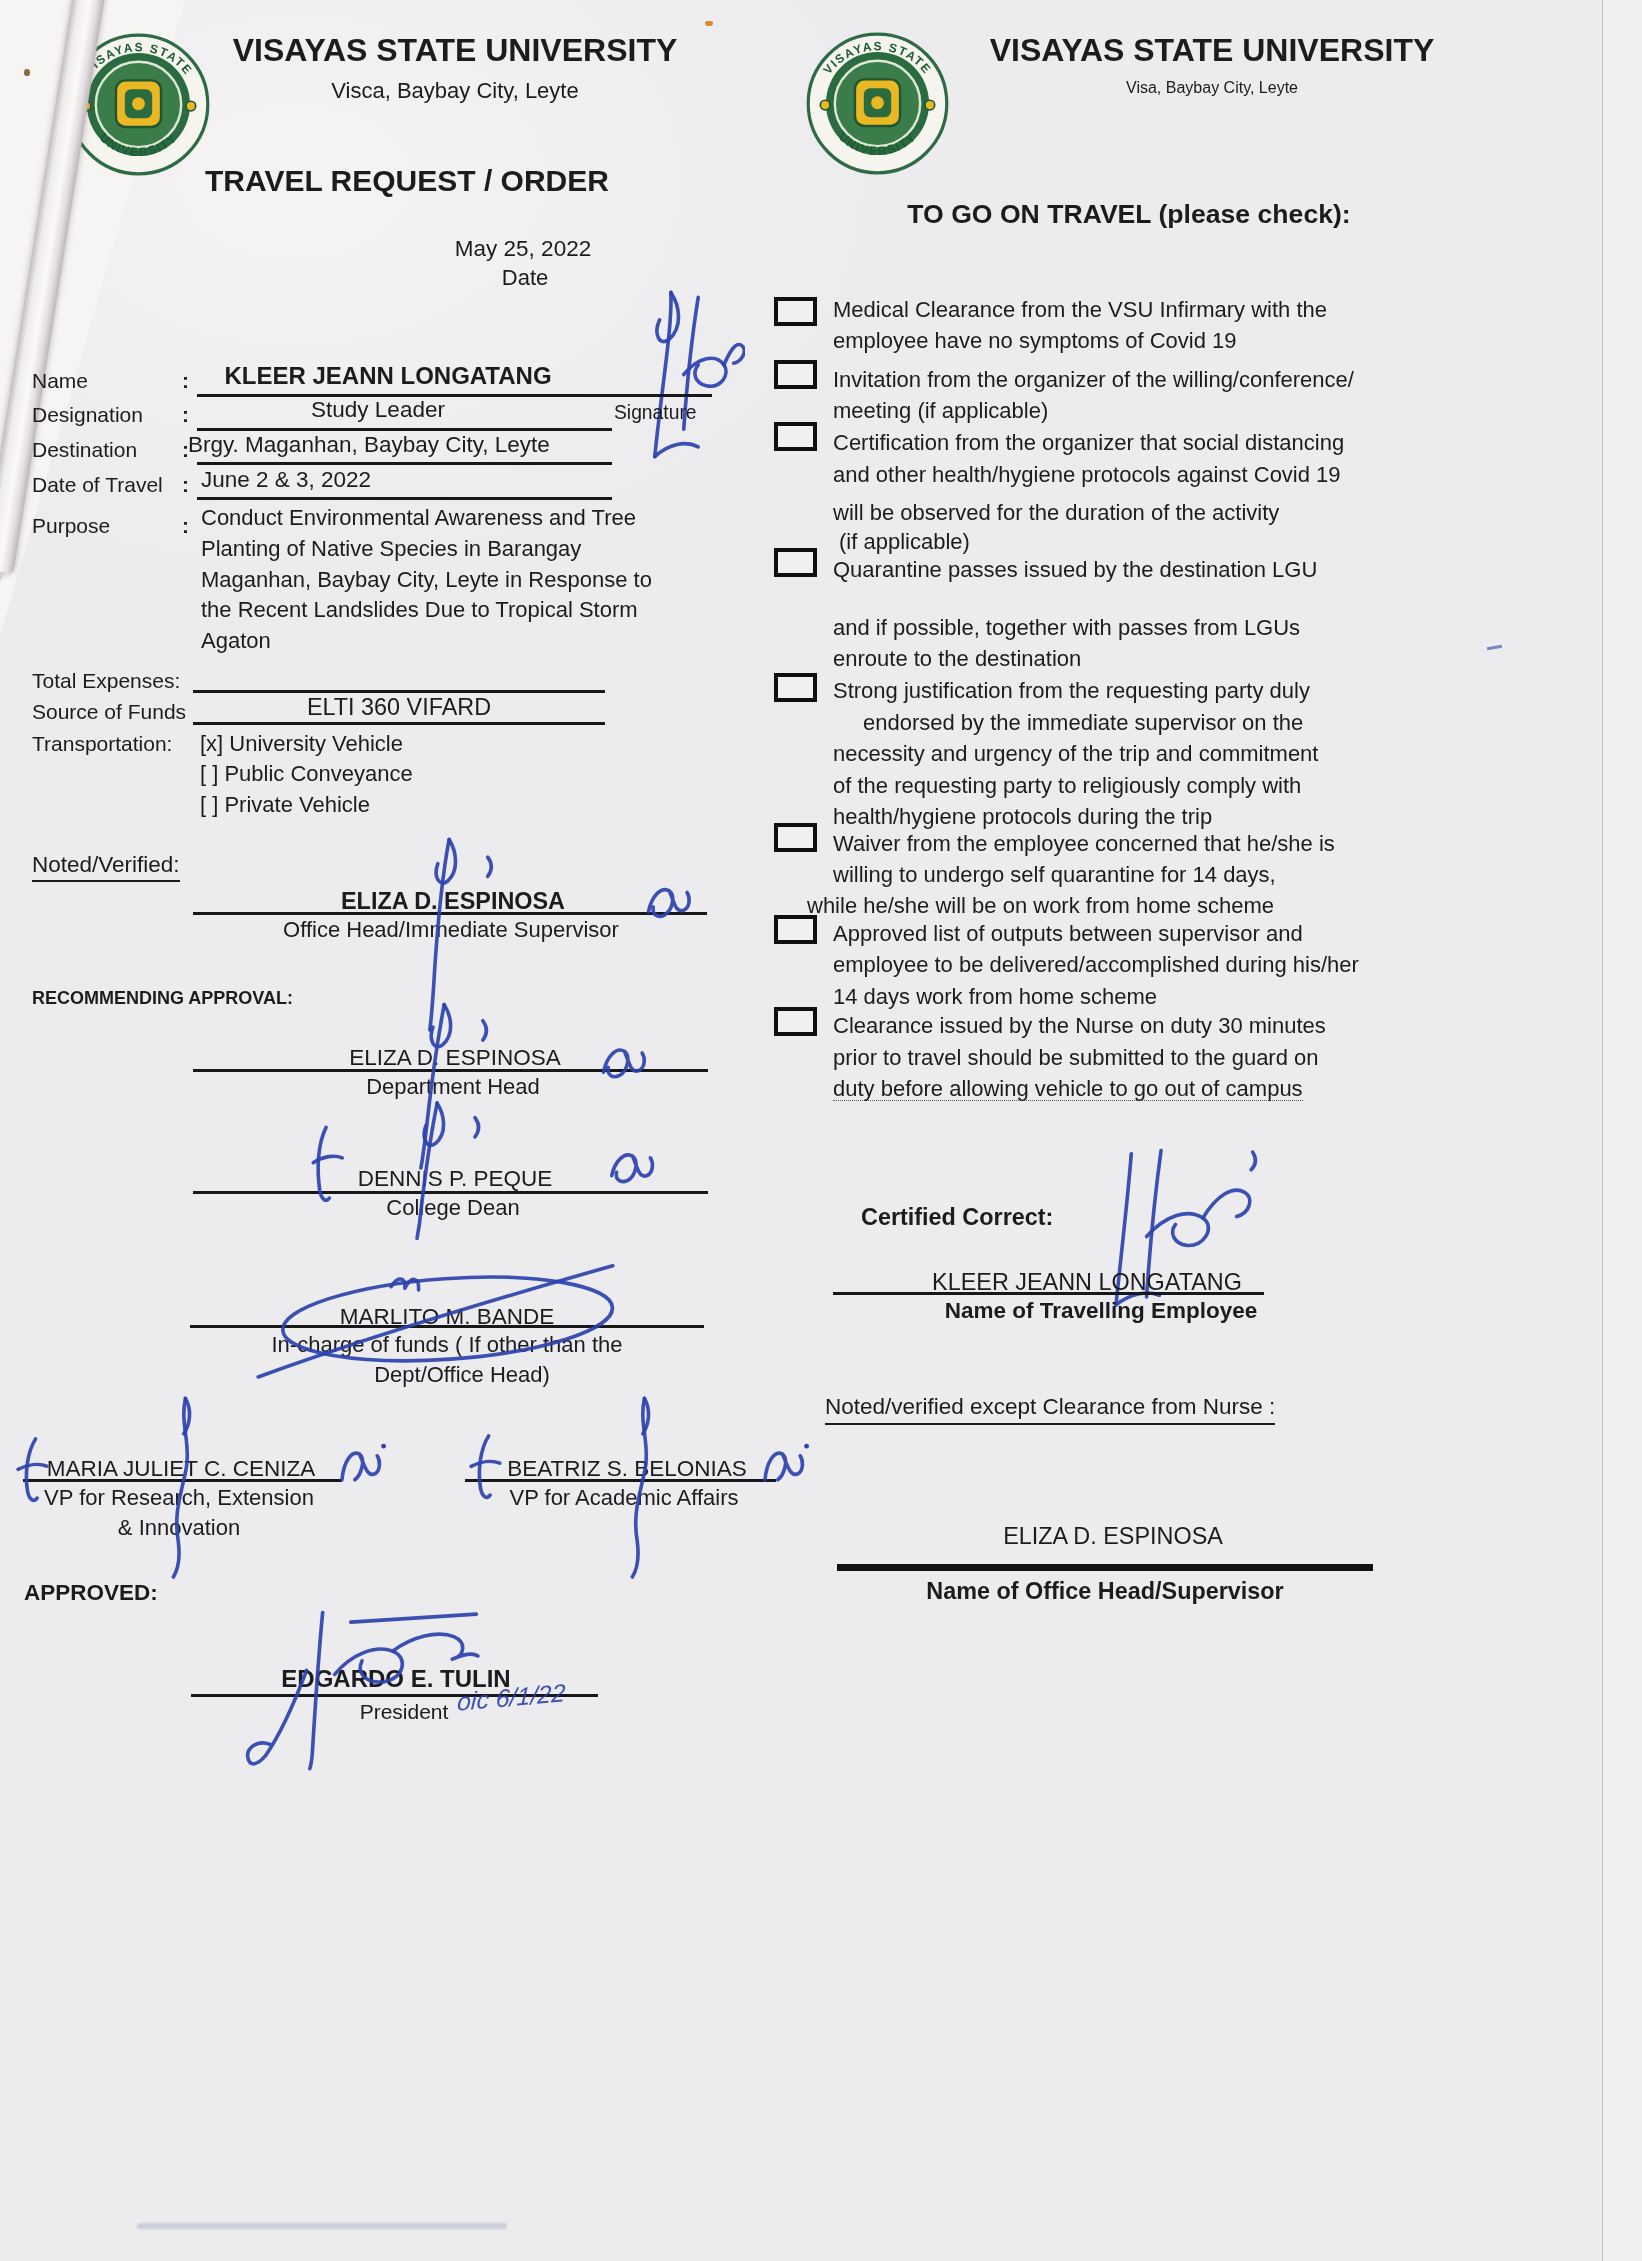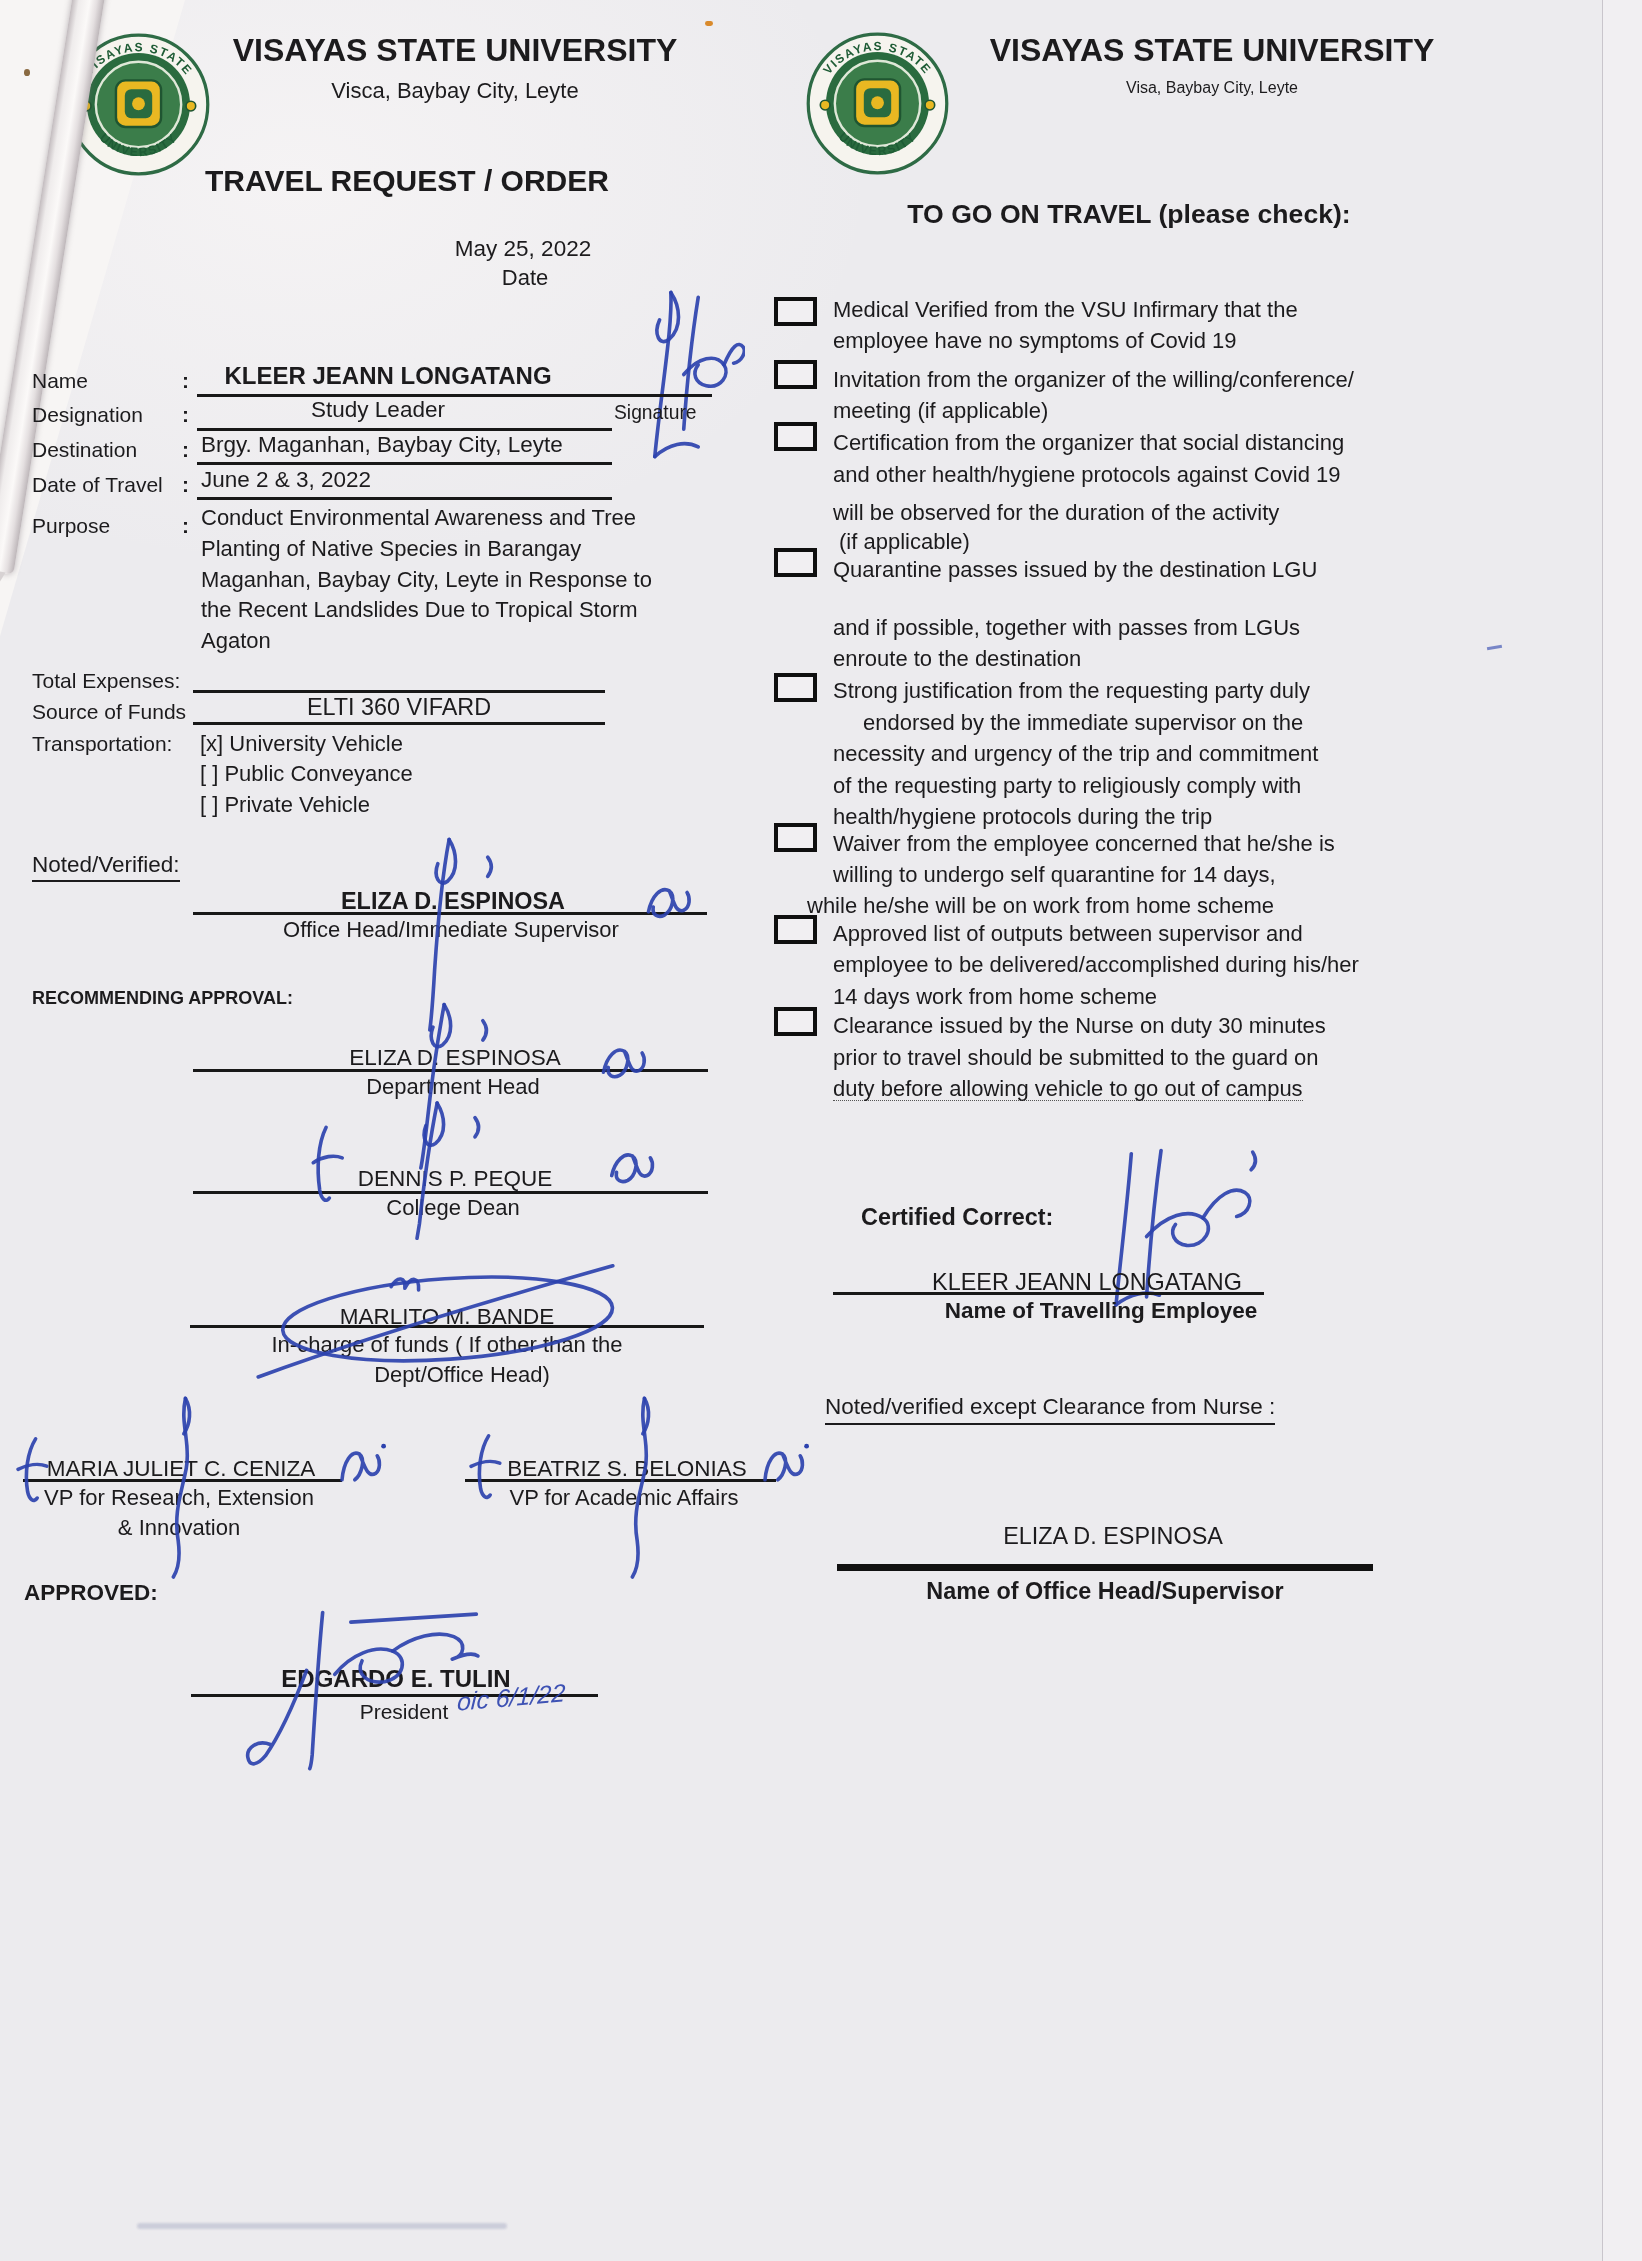--- a/index.html
+++ b/index.html
@@ -84,21 +84,21 @@
   <div class="t b c" style="left:388px;top:364px;font-size:24px;">KLEER JEANN LONGATANG</div>
   <div class="hl" style="left:197px;top:394px;width:515px;"></div>
 
   <div class="t" style="left:32px;top:404px;font-size:21px;">Designation</div>
   <div class="t b" style="left:182px;top:404px;font-size:21px;">:</div>
   <div class="t c" style="left:378px;top:399px;font-size:22.5px;">Study Leader</div>
   <div class="hl" style="left:197px;top:428px;width:415px;"></div>
 
   <div class="t" style="left:32px;top:439px;font-size:21px;">Destination</div>
   <div class="t b" style="left:182px;top:439px;font-size:21px;">:</div>
-  <div class="t" style="left:201px;top:434px;font-size:22.5px;">Brgy. Maganhan, Baybay City, Leyte</div>
+  <div class="t" style="left:188px;top:434px;font-size:22.5px;">Brgy. Maganhan, Baybay City, Leyte</div>
   <div class="hl" style="left:197px;top:462px;width:415px;"></div>
 
   <div class="t" style="left:32px;top:474px;font-size:21px;">Date of Travel</div>
   <div class="t b" style="left:182px;top:474px;font-size:21px;">:</div>
   <div class="t" style="left:201px;top:469px;font-size:22.5px;">June 2 &amp; 3, 2022</div>
   <div class="hl" style="left:197px;top:497px;width:415px;"></div>
 
   <div class="t" style="left:32px;top:515px;font-size:21px;">Purpose</div>
   <div class="t b" style="left:182px;top:515px;font-size:21px;">:</div>
   <div class="t" style="left:201px;top:507px;font-size:22px;">Conduct Environmental Awareness and Tree</div>
@@ -225,21 +225,21 @@
       <text class="ringtext"><textPath href="#arcTopR" startOffset="50%" text-anchor="middle">VISAYAS STATE</textPath></text>
       <text class="ringtext"><textPath href="#arcBotR" startOffset="50%" text-anchor="middle">UNIVERSITY</textPath></text>
     </svg>
   </div>
 
   <div class="t b c" style="left:1212px;top:34px;font-size:32px;">VISAYAS STATE UNIVERSITY</div>
   <div class="t c" style="left:1212px;top:80px;font-size:16px;">Visa, Baybay City, Leyte</div>
   <div class="t b c" style="left:1129px;top:201px;font-size:26.6px;">TO GO ON TRAVEL (please check):</div>
 
   <div class="cb" style="left:774px;top:297px;"></div>
-  <div class="t chk" style="left:833px;top:299px;">Medical Verified from the VSU Infirmary that the</div>
+  <div class="t chk" style="left:833px;top:299px;">Medical Clearance from the VSU Infirmary with the</div>
   <div class="t chk" style="left:833px;top:330px;">employee have no symptoms of Covid 19</div>
 
   <div class="cb" style="left:774px;top:360px;"></div>
   <div class="t chk" style="left:833px;top:369px;">Invitation from the organizer of the willing/conference/</div>
   <div class="t chk" style="left:833px;top:400px;">meeting (if applicable)</div>
 
   <div class="cb" style="left:774px;top:422px;"></div>
   <div class="t chk" style="left:833px;top:432px;">Certification from the organizer that social distancing</div>
   <div class="t chk" style="left:833px;top:464px;">and other health/hygiene protocols against Covid 19</div>
   <div class="t chk" style="left:833px;top:502px;">will be observed for the duration of the activity</div>

